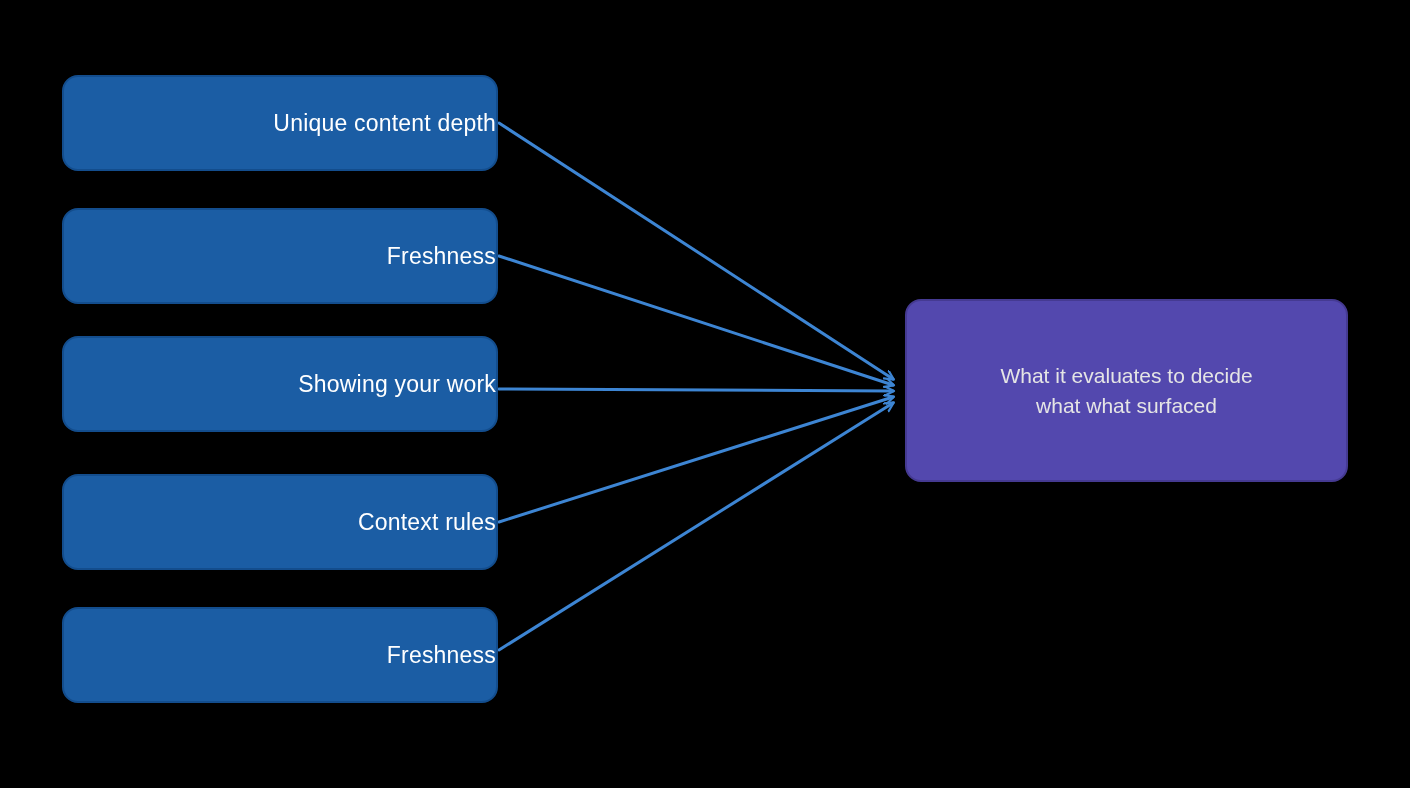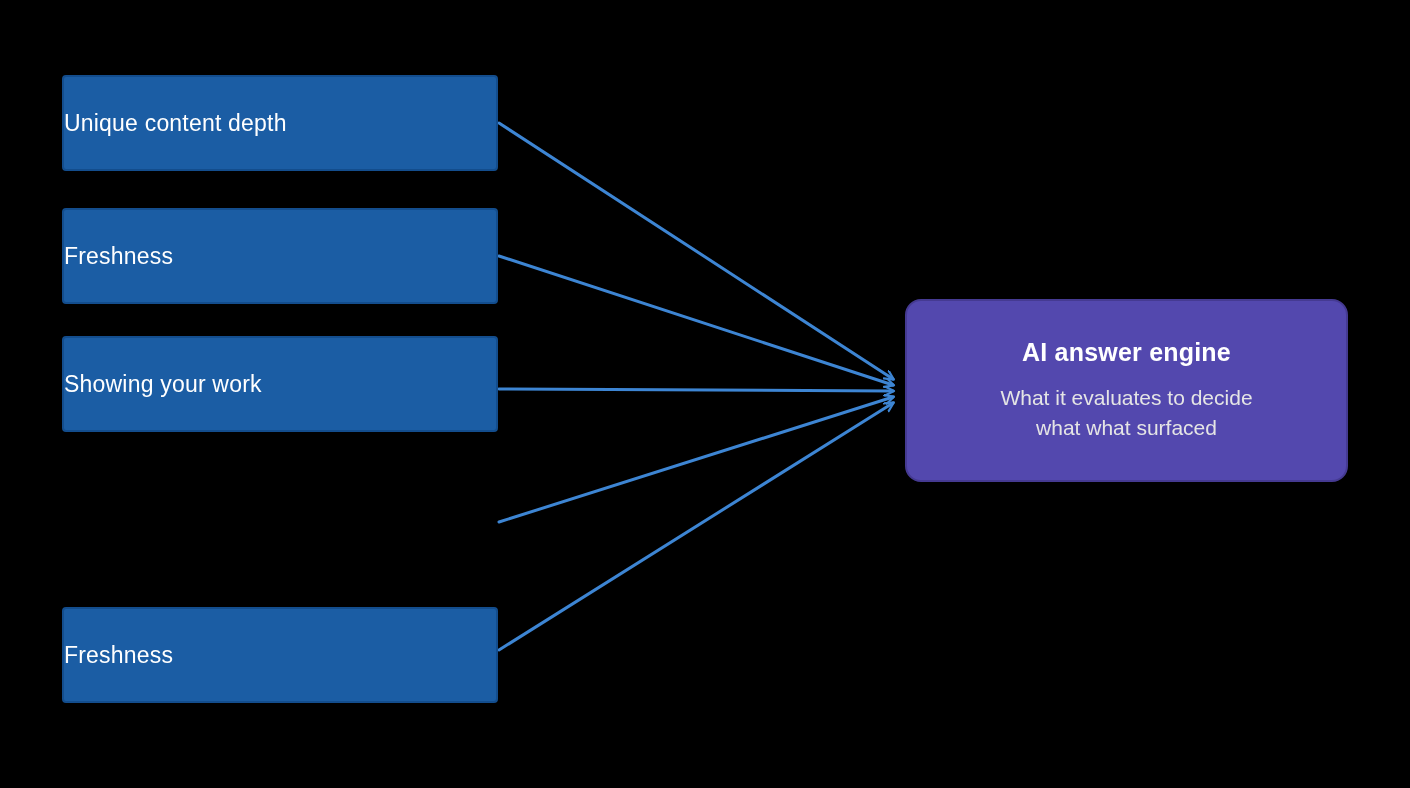--- a/index.html
+++ b/index.html
@@ -22,24 +22,24 @@
     height: 788px;
   }
   .node {
     position: absolute;
     left: 62px;
     width: 436px;
     height: 96px;
     box-sizing: border-box;
     background: #1b5da4;
     border: 2px solid #134d8d;
-    border-radius: 4px;
+    border-radius: 16px;
     display: flex;
     align-items: center;
-    justify-content: flex-start;
+    justify-content: flex-end;
     color: #ffffff;
     font-size: 23px;
     font-weight: 500;
     letter-spacing: 0.2px;
   }
   .node.n0 { top: 75px; }
   .node.n1 { top: 208px; }
   .node.n2 { top: 336px; }
   .node.n3 { top: 474px; }
   .node.n4 { top: 607px; }
@@ -95,25 +95,27 @@
 
   <div class="node n0">
     <span>Unique content depth</span>
   </div>
   <div class="node n1">
     <span>Freshness</span>
   </div>
   <div class="node n2">
     <span>Showing your work</span>
   </div>
+  <div class="node n3">
+    <span>Context rules</span>
+  </div>
   <div class="node n4">
     <span>Freshness</span>
   </div>
 
   <div class="target-node">
-    <div class="target-title">AI answer engine</div>
     <div class="target-subtitle">
       <span>What it evaluates to decide</span><br>
       <span>what what surfaced</span>
     </div>
   </div>
 
 </div>
 
 </body></html>

